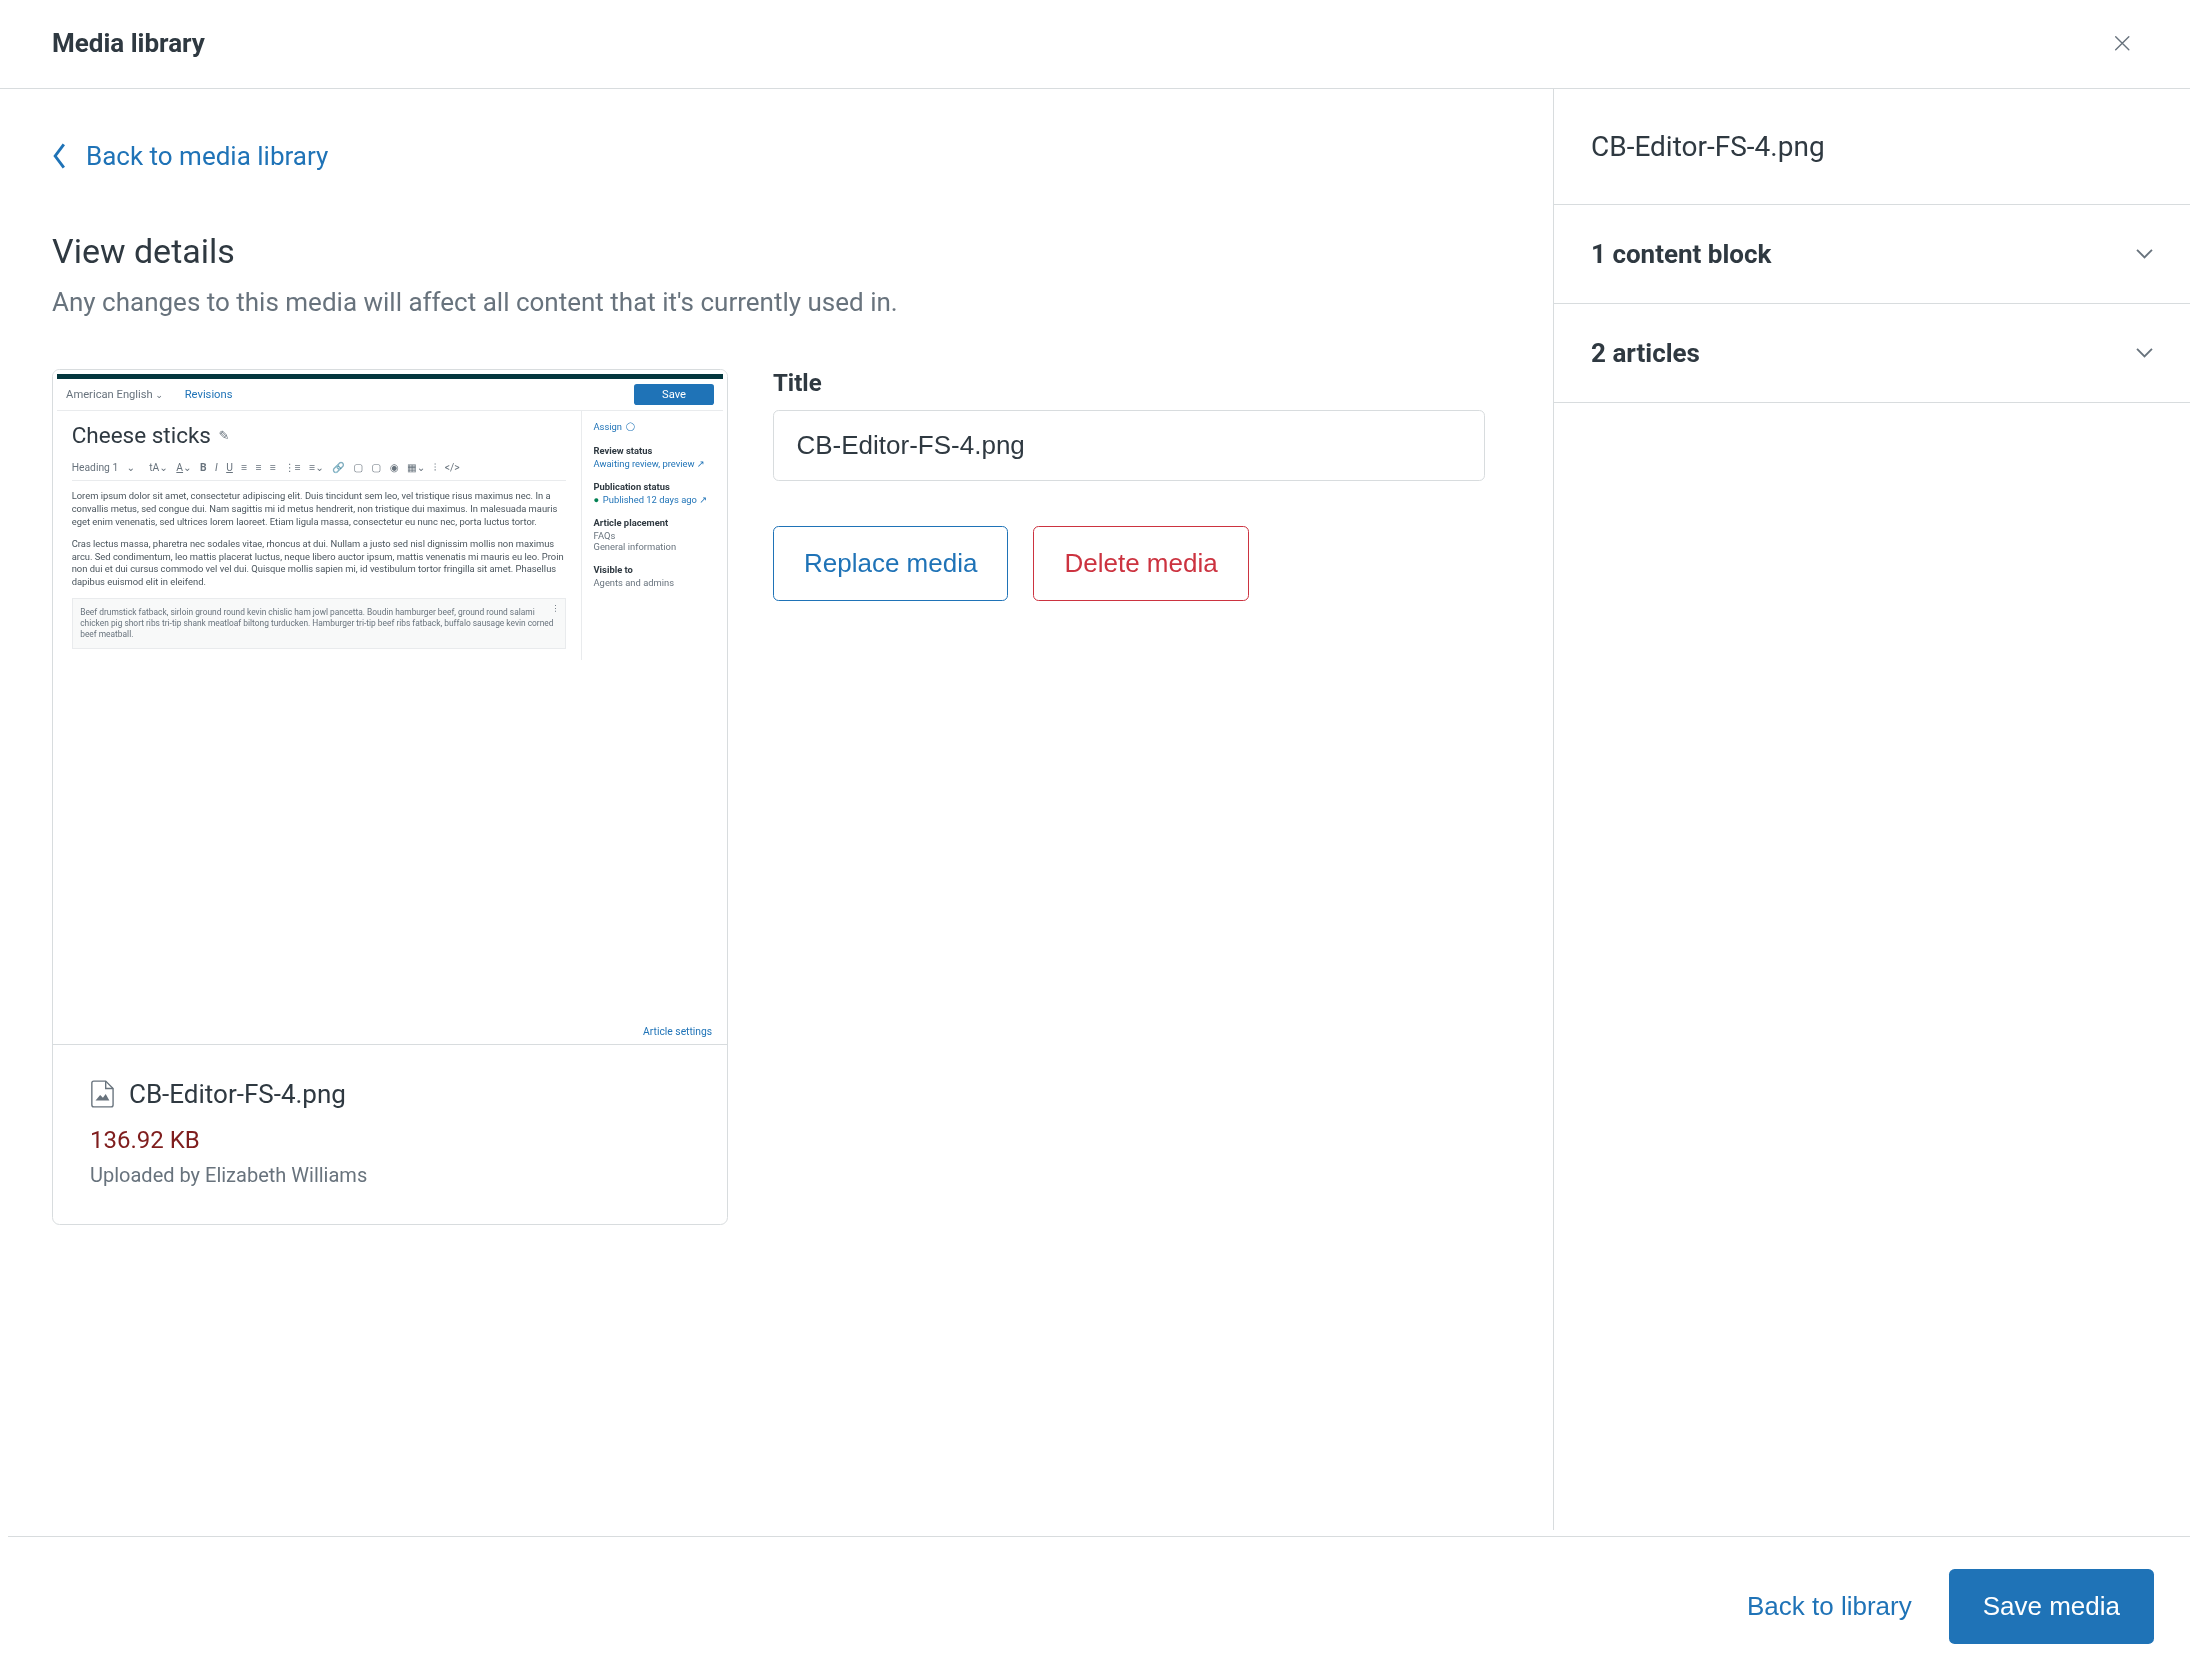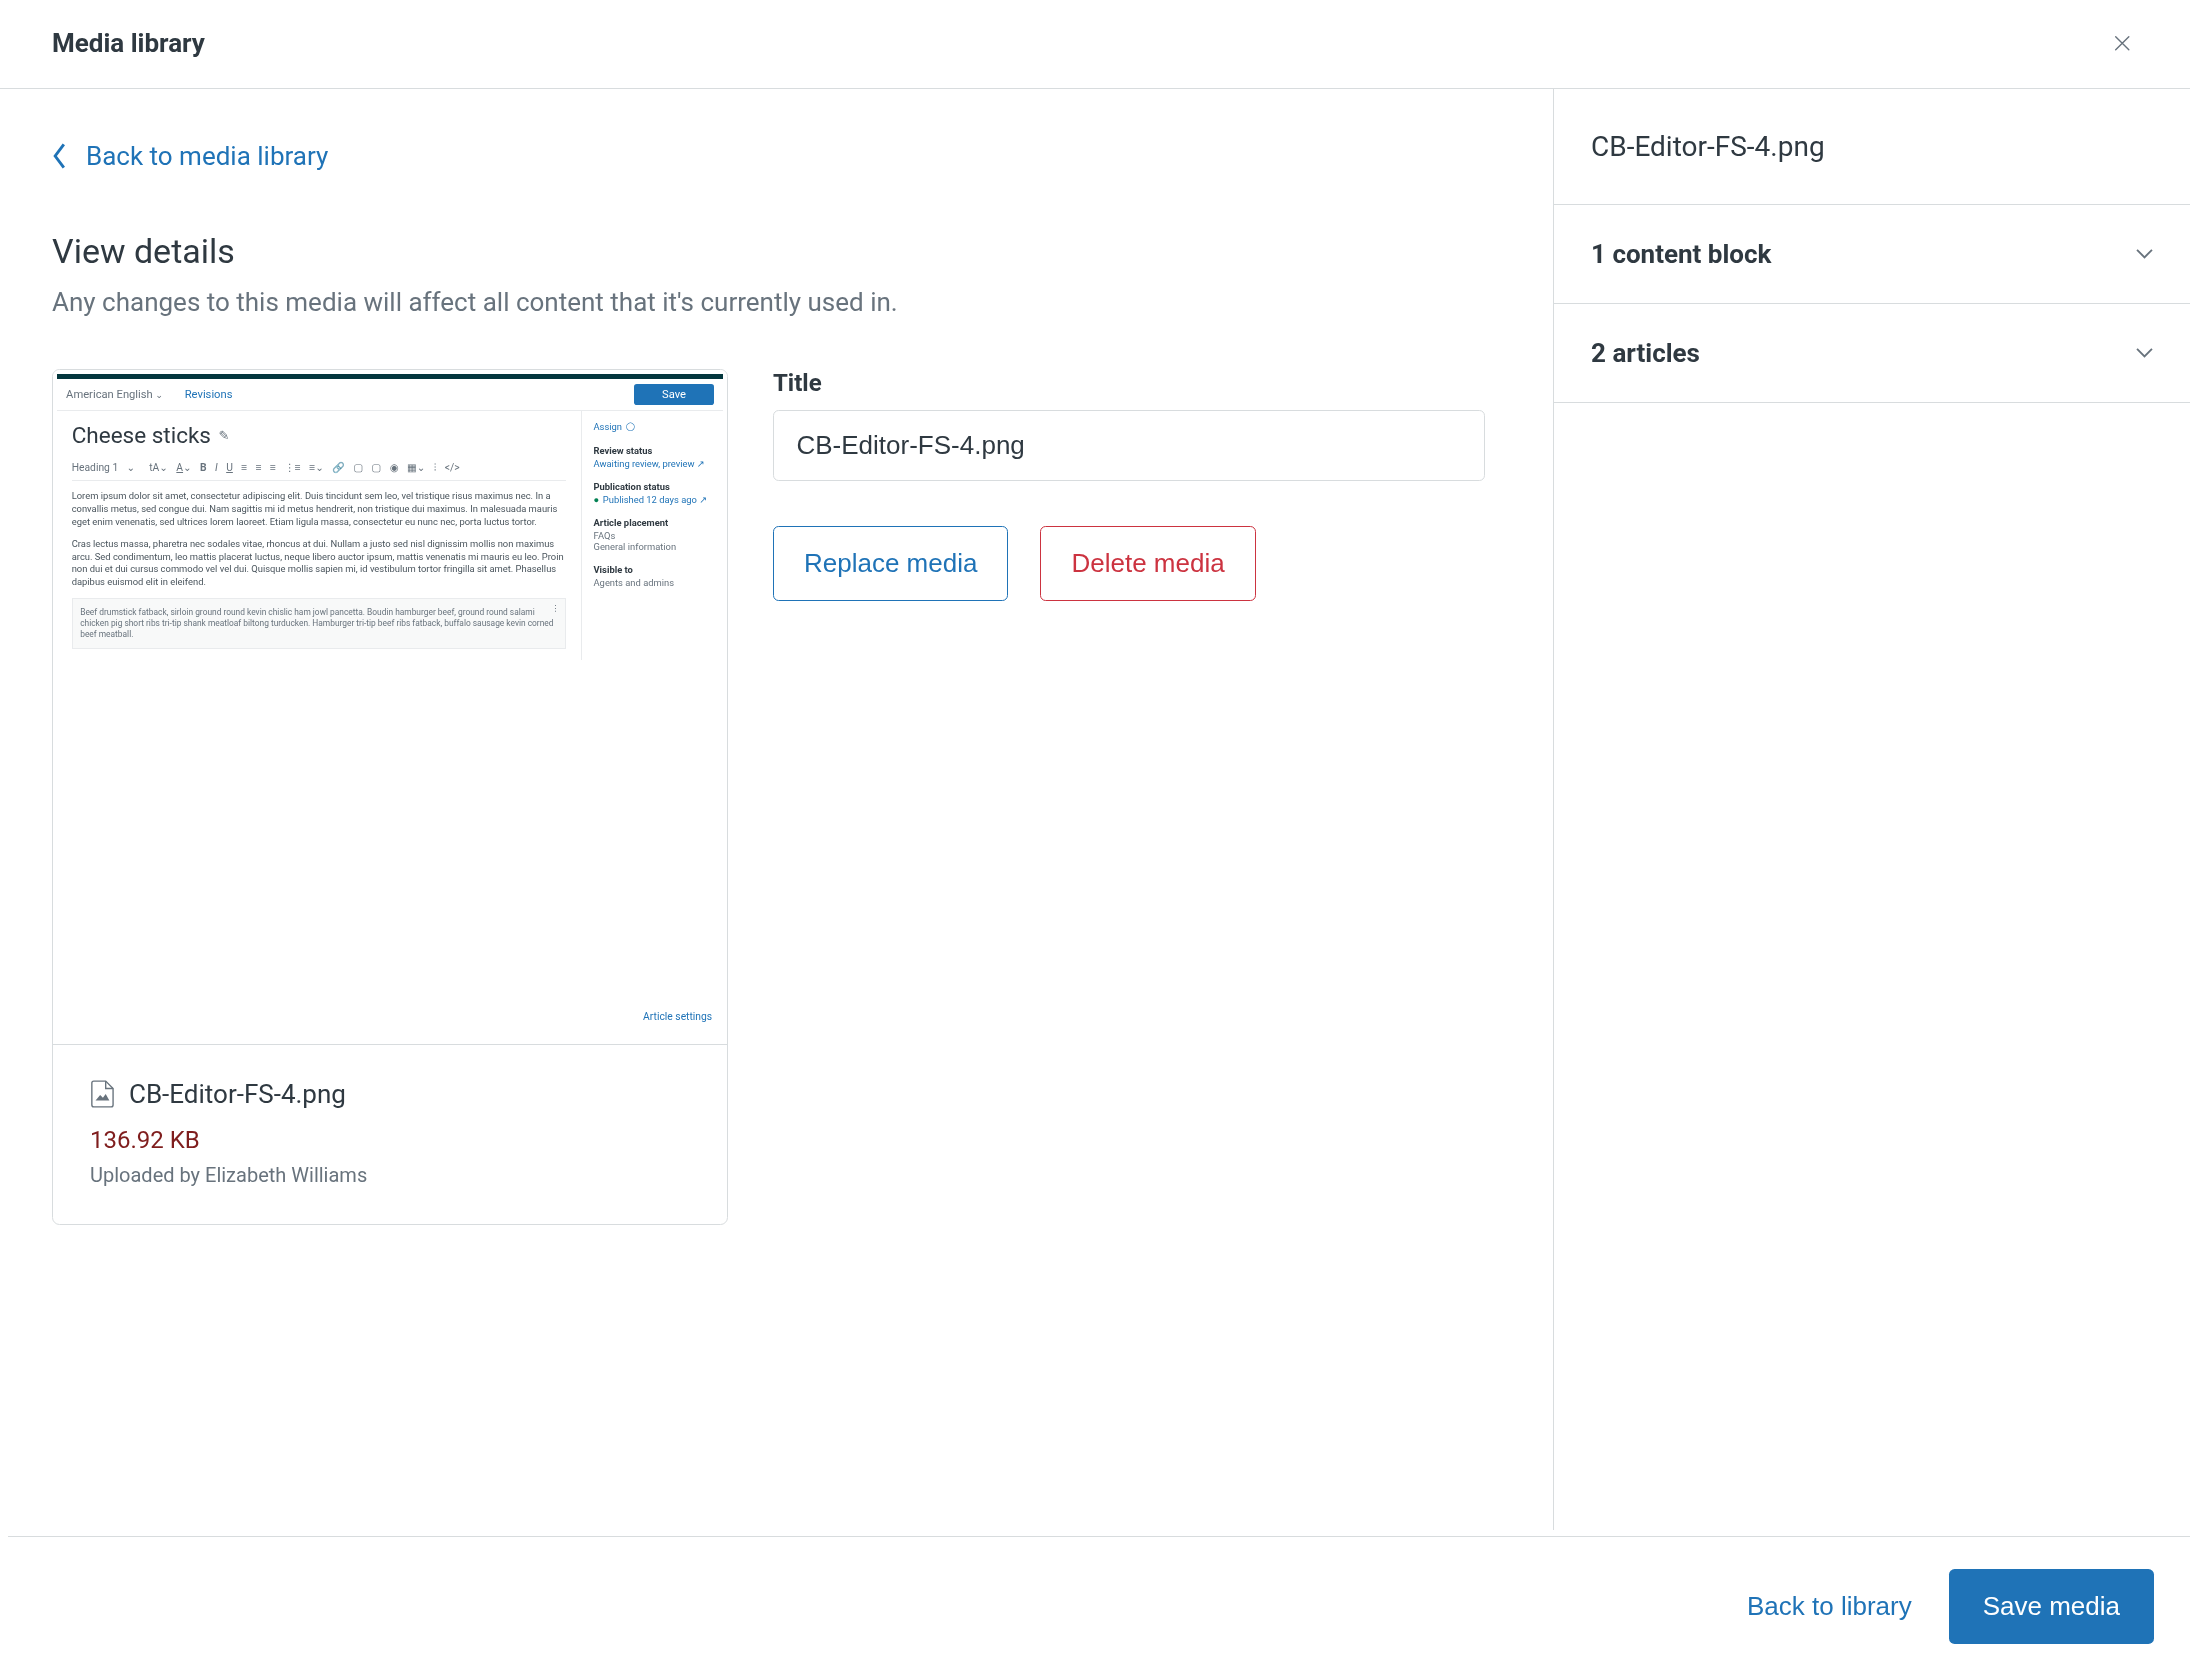--- a/index.html
+++ b/index.html
@@ -137,21 +137,21 @@
   border: 0.9px solid #d8dcde;
   border-radius: 5.6px;
   padding: 0 22.5px;
   font-size: 26px;
   color: #2f3941;
   background: #fff;
 }
 .action-row {
   margin-top: 45px;
   display: flex;
-  gap: 32px;
+  gap: 25px;
 }
 .btn-outline-primary {
   height: 75px;
   padding: 0 30px;
   border: 0.9px solid #1f73b7;
   background: #fff;
   color: #1f73b7;
   font-size: 26px;
   border-radius: 5.6px;
   cursor: pointer;
@@ -275,21 +275,21 @@
   line-height: 1.35;
   position: relative;
 }
 .pi-box-dots { position: absolute; right: 5.6px; top: 3.7px; color: #68737d; }
 .pi-side { width: 142px; border-left: 0.9px solid #e9ebed; padding: 9.4px 11.2px; font-size: 9.4px; }
 .pi-assign { color: #1f73b7; margin-bottom: 13px; display: flex; align-items: center; gap: 3.7px; }
 .pi-sh { font-weight: 700; color: #2f3941; margin-bottom: 2.8px; font-size: 9.4px; }
 .pi-st { color: #1f73b7; font-size: 9.4px; margin-bottom: 11.2px; }
 .pi-st-green::before { content: "●"; color: #038153; margin-right: 3.7px; }
 .pi-small { color: #68737d; font-size: 9.4px; margin-bottom: 11.2px; }
-.pi-settings { position: absolute; bottom: 17px; right: 11.2px; color: #1f73b7; font-size: 10.3px; }
+.pi-settings { position: absolute; bottom: 2px; right: 11.2px; color: #1f73b7; font-size: 10.3px; }
 </style>
 </head>
 <body>
 
 <div class="header">
   <div class="header-title">Media library</div>
   <div class="close-btn">
     <svg viewBox="0 0 24 24" fill="none" stroke-width="1.5" stroke-linecap="round">
         <path d="M5 5l14 14M19 5L5 19"></path>
       </svg>

